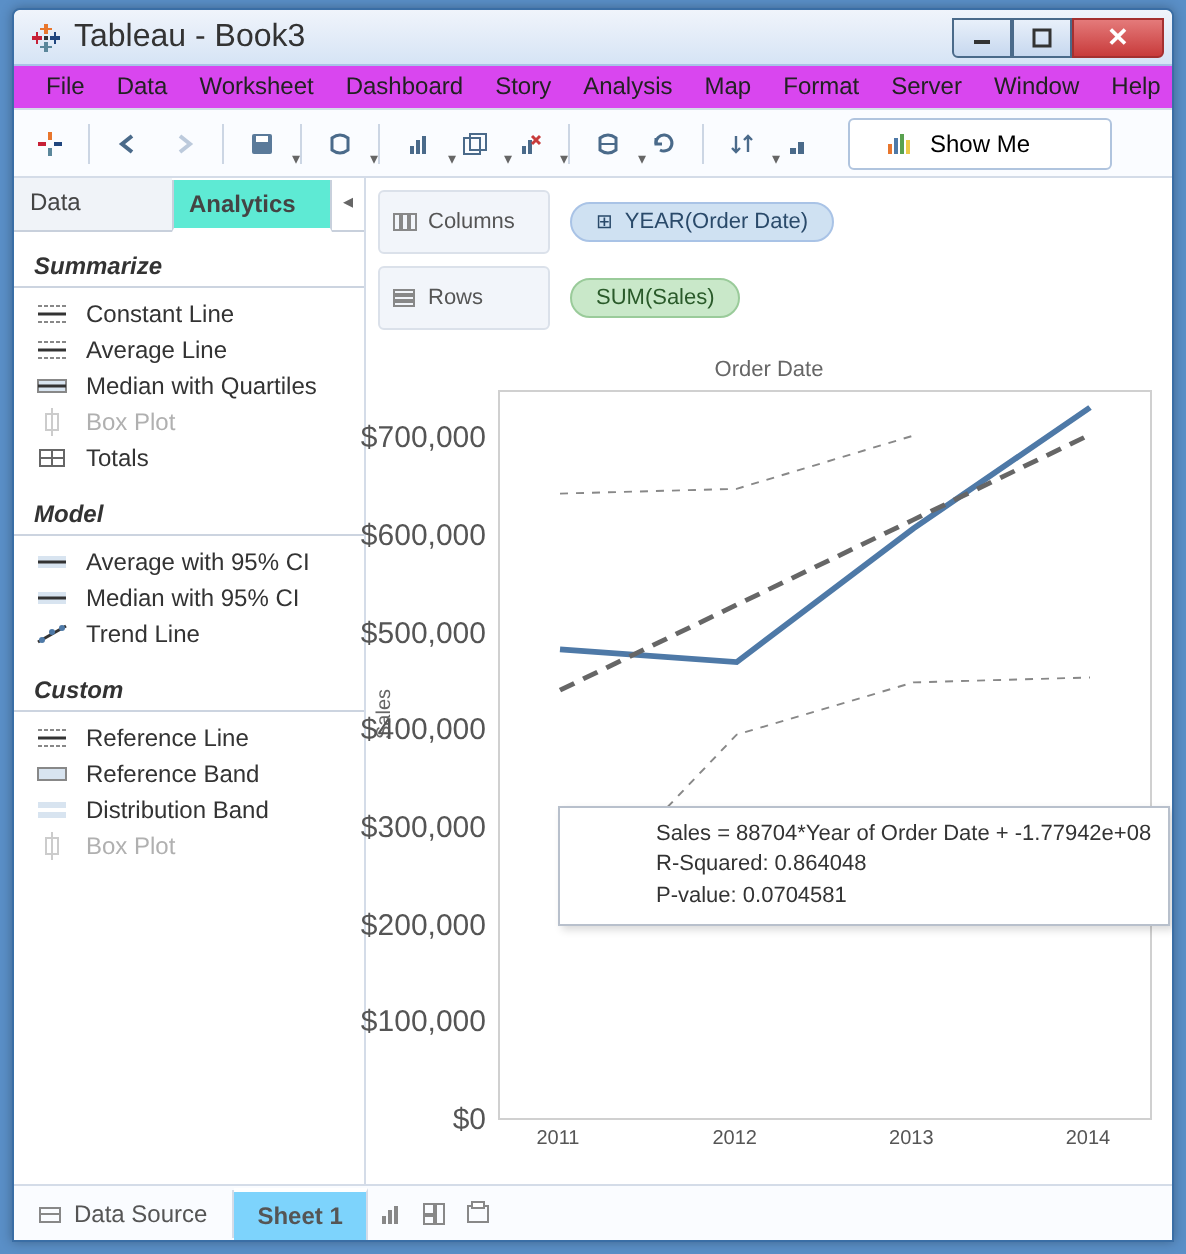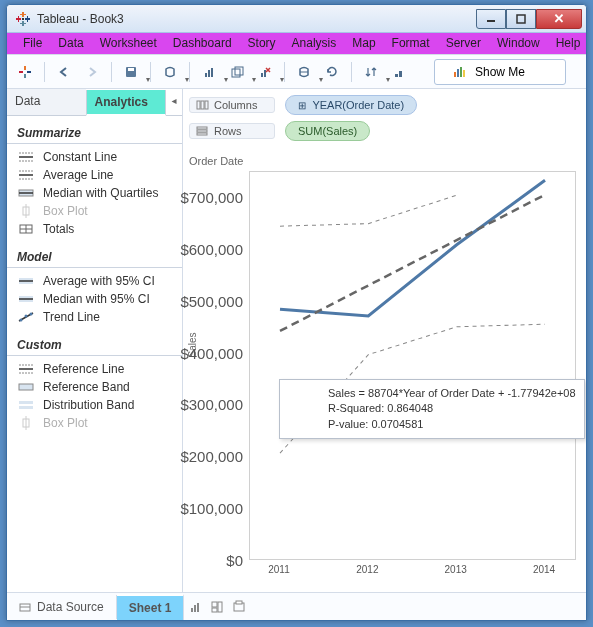--- a/index.html
+++ b/index.html
@@ -1,54 +1,54 @@
 <!DOCTYPE html>
 <html><head>
 <meta charset="utf-8">
 <style>
   * { box-sizing: border-box; margin: 0; padding: 0; font-family: "Segoe UI", Tahoma, sans-serif; }
   body { background: #5a8fc7; width: 593px; height: 627px; overflow: hidden; }
   .window { position: absolute; left: 6px; top: 4px; width: 581px; height: 617px; background: #fff; border: 1px solid #3a6ea5; border-radius: 4px 4px 0 0; box-shadow: 0 0 6px rgba(0,0,0,0.3); display: flex; flex-direction: column; }
   .titlebar { height: 28px; background: linear-gradient(#f0f4fb, #d6e4f5); display: flex; align-items: center; padding: 0 4px; border-bottom: 1px solid #a9c3e6; border-radius: 4px 4px 0 0; }
   .titlebar .appicon { width: 16px; height: 16px; margin: 0 6px 0 4px; }
-  .titlebar .title { font-size: 12px; color: #333; flex: 1; }
+  .titlebar .title { font-size: 16px; color: #333; flex: 1; }
   .winbtns { display: flex; gap: 0; }
   .winbtn { width: 30px; height: 20px; border: 1px solid #4a6a8a; background: linear-gradient(#e8f0fa, #c7d8ef); display: flex; align-items: center; justify-content: center; font-size: 11px; color: #333; }
   .winbtn.min { border-radius: 0 0 0 3px; }
   .winbtn.close { width: 46px; background: linear-gradient(#e47a7a, #c83b3b); color: #fff; border-color: #a43030; border-radius: 0 0 3px 0; font-size: 13px; font-weight: bold; }
   .menubar { height: 22px; background: #d946ef; display: flex; padding: 0 8px; border-bottom: 1px solid #d4dce8; }
   .menubar span { font-size: 12px; color: #222; padding: 3px 8px; }
   .toolbar { height: 34px; background: #fafcff; border-bottom: 1px solid #d4dce8; display: flex; align-items: center; padding: 0 6px; gap: 4px; }
   .tbtn { width: 24px; height: 24px; display: flex; align-items: center; justify-content: center; border-radius: 2px; }
   .tsep { width: 1px; height: 20px; background: #ccd6e4; margin: 0 3px; }
   .tdrop { position: relative; }
   .tdrop::after { content: "▾"; font-size: 8px; color: #666; position: absolute; right: -7px; bottom: 0; }
-  .showme { margin-left: auto; height: 26px; padding: 0 40px 0 18px; border: 1px solid #b0c4de; border-radius: 3px; background: #fff; display: flex; align-items: center; font-size: 12px; gap: 8px; margin-right: 14px; }
+  .showme { margin-left: auto; height: 26px; padding: 0 40px 0 18px; border: 1px solid #b0c4de; border-radius: 3px; background: #fff; display: flex; align-items: center; font-size: 12px; gap: 8px; margin-right: 24px; }
   .body { flex: 1; display: flex; overflow: hidden; }
   .sidepane { width: 176px; border-right: 1px solid #d4dce8; background: #fff; display: flex; flex-direction: column; }
   .sidetabs { display: flex; border-bottom: 1px solid #c8d0dc; }
   .sidetab { flex: 1; padding: 5px 8px; font-size: 12px; color: #444; text-align: left; }
   .sidetab.active { background: #5eead4; border-bottom: 2px solid #fff; font-weight: 600; position: relative; top: 1px; border-right: 1px solid #c8d0dc; border-left: 1px solid #c8d0dc; }
   .sidetab:not(.active){ background: #f0f3f8; }
   .sidecaret { width: 16px; text-align: center; font-size: 10px; color: #666; padding-top: 6px; }
   .sidegroup { padding: 6px 0 2px 0; }
   .sideheader { font-size: 12px; font-weight: 600; color: #333; padding: 4px 10px 3px 10px; border-bottom: 1px solid #ccd4e0; margin-bottom: 4px; font-style: italic; }
   .sideitem { display: flex; align-items: center; gap: 8px; padding: 2px 10px; font-size: 12px; color: #333; }
   .sideitem .sicon { width: 18px; height: 14px; flex-shrink: 0; }
   .sideitem.disabled { color: #b0b0b0; }
   .mainpane { flex: 1; display: flex; flex-direction: column; background: #fff; }
   .shelves { padding: 6px 6px 4px 6px; }
   .shelf { display: flex; align-items: center; gap: 10px; margin-bottom: 6px; }
-  .shelflabel { width: 86px; height: 16px; background: #f2f5fa; border: 1px solid #dbe1ea; border-radius: 3px; display: flex; align-items: center; gap: 6px; padding: 0 6px; font-size: 11px; color: #555; }
+  .shelflabel { width: 86px; height: 32px; background: #f2f5fa; border: 1px solid #dbe1ea; border-radius: 3px; display: flex; align-items: center; gap: 6px; padding: 0 6px; font-size: 11px; color: #555; }
   .pill { height: 20px; border-radius: 10px; padding: 0 12px; display: flex; align-items: center; font-size: 11px; gap: 6px; }
   .pill.dim { background: #cfe1f2; border: 1px solid #a9c3e6; color: #2a4a6a; }
   .pill.meas { background: #c9e8c9; border: 1px solid #9acb9a; color: #2a5a2a; }
   .pill .plus { font-size: 10px; }
   .chartarea { flex: 1; position: relative; margin: 2px 6px 6px 6px; }
-  .charttitle { text-align: left; font-size: 11px; color: #666; padding: 2px 0 4px 0; }
+  .charttitle { text-align: center; font-size: 11px; color: #666; padding: 2px 0 4px 0; }
   .yaxislabel { position: absolute; left: -2px; top: 50%; transform: rotate(-90deg) translateX(50%); transform-origin: left top; font-size: 10px; color: #666; }
   .plot { position: absolute; left: 60px; top: 18px; right: 4px; bottom: 26px; border: 1px solid #d0d0d0; }
   .yticks { position: absolute; left: 8px; top: 18px; bottom: 26px; width: 50px; }
   .ytick { position: absolute; right: 4px; font-size: 15px; color: #555; transform: translateY(50%); }
   .xticks { position: absolute; left: 60px; right: 4px; bottom: 6px; height: 16px; }
   .xtick { position: absolute; font-size: 10px; color: #555; transform: translateX(-50%); }
   .tooltip { position: absolute; background: #fff; border: 1px solid #b8c0cc; padding: 6px 8px; font-size: 11px; color: #333; box-shadow: 2px 2px 4px rgba(0,0,0,0.15); white-space: nowrap; line-height: 1.4; }
   .bottombar { height: 28px; border-top: 1px solid #d4dce8; display: flex; align-items: center; background: #fafcff; }
   .bottab { padding: 5px 12px; font-size: 12px; color: #555; display: flex; align-items: center; gap: 6px; }
   .bottab.ds { border-right: 1px solid #d4dce8; }

